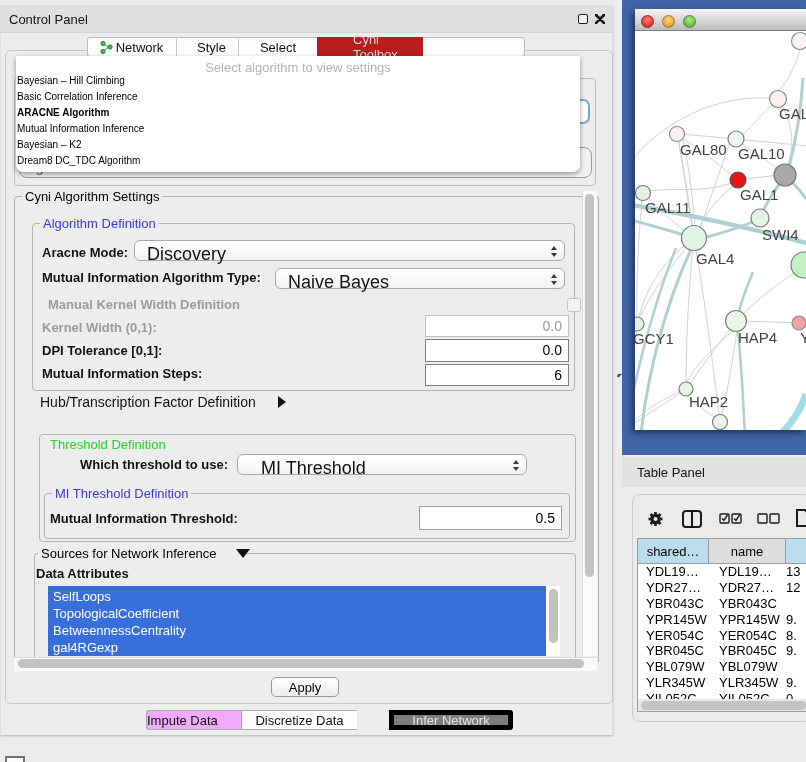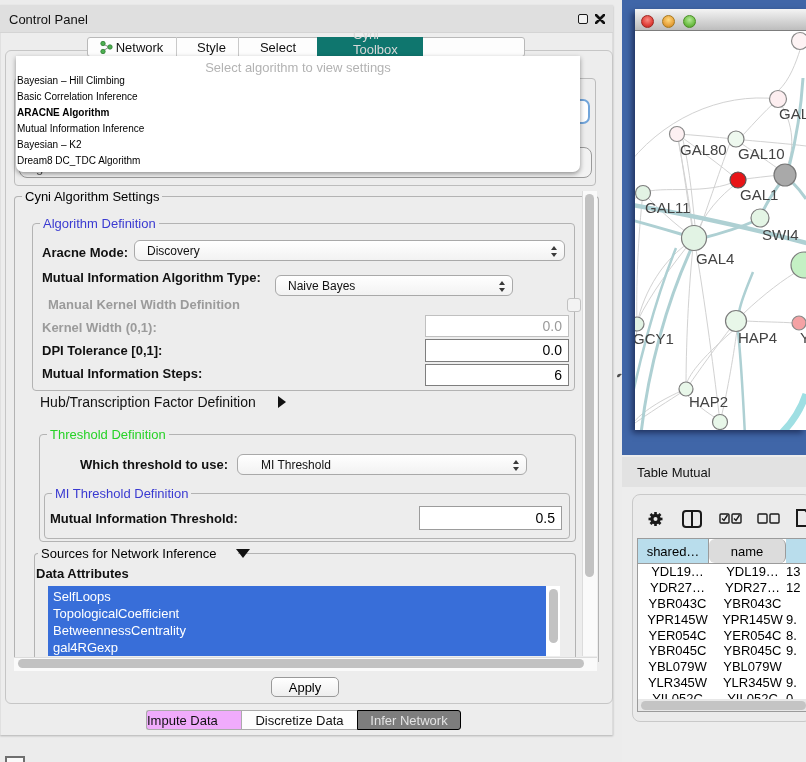--- a/index.html
+++ b/index.html
@@ -3,21 +3,21 @@
 <meta charset="utf-8">
 <style>
   html,body{margin:0;padding:0;}
   body{width:806px;height:762px;background:#ececec;font-family:"Liberation Sans",sans-serif;position:relative;overflow:hidden;}
   .abs{position:absolute;}
   .lbl{font-size:13px;color:#111;}
   .bold{font-weight:bold;}
   .titlebox{position:absolute;border:1px solid #b3b3b3;border-radius:4px;}
   .titlebox>span.tt{position:absolute;top:-8px;left:7px;background:#ededed;padding:0 3px;font-size:13px;white-space:nowrap;}
   .field{position:absolute;background:#fff;font-size:14px;text-align:right;padding-right:6px;box-sizing:border-box;line-height:20px;}
-  .combo{position:absolute;background:linear-gradient(#ffffff,#f2f2f2);border:1px solid #a9a9a9;border-radius:6px;box-sizing:border-box;font-size:12px;color:#111;}
+  .combo{position:absolute;background:linear-gradient(#ffffff,#f2f2f2);border:1px solid #a9a9a9;border-radius:6px;box-sizing:border-box;font-size:18px;color:#111;}
   .combo .ar{position:absolute;right:7px;width:0;height:0;}
   .arup{top:5px;border-left:3.5px solid transparent;border-right:3.5px solid transparent;border-bottom:4.5px solid #3a3a3a;}
   .ardn{top:11.5px;border-left:3.5px solid transparent;border-right:3.5px solid transparent;border-top:4.5px solid #3a3a3a;}
   .tr{display:flex;height:15.8px;align-items:center;}
   .c1{width:71px;padding-left:8px;box-sizing:border-box;}
   .c2{width:77px;padding-left:10px;box-sizing:border-box;}
 </style>
 </head>
 <body>
 
@@ -43,21 +43,21 @@
         <circle cx="10" cy="6" r="2.2" fill="#4caf50" stroke="#2e7d32" stroke-width="0.8"></circle>
       </svg>
     <span class="lbl">Network</span>
     </div>
   <div style="width:54px;height:20px;display:flex;align-items:center;justify-content:center;border-right:1px solid #c9c9c9;box-sizing:border-box;">
       <span class="lbl">Style</span>
     </div>
   <div style="width:62px;height:20px;display:flex;align-items:center;justify-content:center;box-sizing:border-box;">
       <span class="lbl">Select</span>
     </div>
-  <div style="width:106px;height:20px;display:flex;align-items:flex-end;justify-content:center;background:#0f766e;box-sizing:border-box;padding-left:36px;">
+  <div style="width:106px;height:20px;display:flex;align-items:center;justify-content:center;background:#b91c1c;box-sizing:border-box;padding-left:36px;">
       <span class="lbl" style="color:#d9d9d9;">Cyni Toolbox</span>
     </div>
 </div>
 
 <div class="abs" style="left:14px;top:78px;width:580px;height:106px;border:1px solid #bcbcbc;border-radius:4px;"></div>
 <div class="abs" style="left:568px;top:99px;width:22px;height:25px;border:2px solid #72a5da;border-radius:7px;background:#fff;box-sizing:border-box;"></div>
 <div class="abs" style="left:19px;top:147px;width:573px;height:31px;border:1px solid #9a9a9a;border-radius:8px;background:#f2f2f2;box-sizing:border-box;"></div>
 <div class="abs" style="left:36px;top:160px;font-size:13px;color:#555;">g</div>
 
 <div class="abs" style="left:16px;top:56px;width:564px;height:116px;background:#ffffff;border-radius:0 0 7px 7px;box-shadow:0 2px 5px rgba(0,0,0,0.4);"></div>
@@ -78,39 +78,39 @@
 <div class="titlebox" style="left:32px;top:223px;width:541px;height:166px;">
   <span class="tt" style="color:#3a3ad1;">Algorithm Definition</span>
 </div>
 <div class="abs lbl bold" style="left:42px;top:245px;">Aracne Mode:</div>
 <div class="combo" style="left:134px;top:240px;width:431px;height:21px;">
     <span style="position:absolute;left:12px;top:3px;">Discovery</span>
     <span class="ar arup"></span>
     <span class="ar ardn"></span>
   </div>
 <div class="abs lbl bold" style="left:42px;top:270px;">Mutual Information Algorithm Type:</div>
-<div class="combo" style="left:275px;top:275px;width:238px;height:21px;">
+<div class="combo" style="left:275px;top:268px;width:290px;height:21px;">
     <span style="position:absolute;left:12px;top:3px;">Naive Bayes</span>
     <span class="ar arup"></span>
     <span class="ar ardn"></span>
   </div>
 <div class="abs lbl bold" style="left:48px;top:297px;color:#9b9b9b;">Manual Kernel Width Definition</div>
 <div class="abs" style="left:567px;top:298px;width:12px;height:12px;border:1px solid #c2c2c2;border-radius:3px;background:#f3f3f3;"></div>
 <div class="abs lbl bold" style="left:42px;top:320px;color:#9b9b9b;">Kernel Width (0,1):</div>
 <div class="field" style="left:425px;top:315px;width:144px;height:22px;border:1px solid #c0c0c0;color:#9b9b9b;">0.0</div>
 <div class="abs lbl bold" style="left:42px;top:343px;">DPI Tolerance [0,1]:</div>
 <div class="field" style="left:425px;top:339px;width:144px;height:23px;border:1px solid #7e7e7e;color:#000;">0.0</div>
 <div class="abs lbl bold" style="left:42px;top:366px;">Mutual Information Steps:</div>
 <div class="field" style="left:425px;top:364px;width:144px;height:22px;border:1px solid #7e7e7e;color:#000;">6</div>
 
 <div class="abs lbl" style="left:40px;top:394px;font-size:14px;">Hub/Transcription Factor Definition</div>
 <div class="abs" style="left:278px;top:396px;width:0;height:0;border-top:6px solid transparent;border-bottom:6px solid transparent;border-left:8px solid #111;"></div>
 
 <div class="titlebox" style="left:39px;top:434px;width:535px;height:106px;">
-  <span class="tt" style="color:#27d227;">Threshold Definition</span>
+  <span class="tt" style="color:#27d227;margin-top:10px;">Threshold Definition</span>
 </div>
 <div class="abs lbl bold" style="left:80px;top:457px;">Which threshold to use:</div>
 <div class="combo" style="left:237px;top:454px;width:290px;height:21px;">
     <span style="position:absolute;left:12px;top:3px;margin-left:11px;">MI Threshold</span>
     <span class="ar arup"></span>
     <span class="ar ardn"></span>
   </div>
 <div class="titlebox" style="left:44px;top:493px;width:524px;height:44px;">
   <span class="tt" style="color:#3a3ad1;">MI Threshold Definition</span>
 </div>
@@ -133,21 +133,21 @@
 
 <div class="abs" style="left:271px;top:677px;width:68px;height:20px;background:linear-gradient(#ffffff,#eeeeee);border:1px solid #999;border-radius:5px;text-align:center;font-size:13px;line-height:19px;box-sizing:border-box;">Apply</div>
 
 <div class="abs" style="left:146px;top:710px;height:20px;display:flex;">
   <div style="width:95px;background:#f0abfc;border:1px solid #ababab;border-right:none;border-radius:3px 0 0 3px;display:flex;align-items:center;justify-content:flex-start;box-sizing:border-box;">
       <span class="lbl">Impute Data</span>
     </div>
   <div style="width:116px;background:#fdfdfd;border:1px solid #ababab;border-right:none;display:flex;align-items:center;justify-content:center;box-sizing:border-box;">
       <span class="lbl">Discretize Data</span>
     </div>
-  <div style="width:104px;background:#7d7d7d;border:1px solid #000000;border-radius:0 3px 3px 0;display:flex;align-items:center;justify-content:center;box-sizing:border-box;">
+  <div style="width:124px;background:#7d7d7d;border:5px solid #000000;border-radius:0 3px 3px 0;display:flex;align-items:center;justify-content:center;box-sizing:border-box;margin-left:32px;">
       <span class="lbl" style="color:#e3e3e3;">Infer Network</span>
     </div>
 </div>
 
 <div class="abs" style="left:5px;top:756px;width:20px;height:12px;border:2px solid #6f6f6f;background:#fafafa;box-sizing:border-box;"></div>
 
 <svg class="abs" style="left:616px;top:372px;" width="7" height="8" viewBox="0 0 7 8">
     <path d="M1,5 Q1,1 6,2 L4,4 Q3,6 1,5 Z" fill="#4d4d4d"></path>
   </svg>
 
@@ -232,21 +232,21 @@
     <text x="762" y="240">SWI4</text>
     <text x="696" y="264">GAL4</text>
     <text x="633" y="344">GCY1</text>
     <text x="738" y="343">HAP4</text>
     <text x="800" y="343">Y</text>
     <text x="689" y="407">HAP2</text>
   </g>
 </svg>
 
 <div class="abs" style="left:622px;top:457px;width:184px;height:30px;background:#e2e2e2;"></div>
-<div class="abs lbl" style="left:637px;top:465px;">Table Mutual</div>
+<div class="abs lbl" style="left:637px;top:465px;">Table Panel</div>
 <div class="abs" style="left:622px;top:487px;width:184px;height:275px;background:#ededed;"></div>
 
 <div class="abs" style="left:632px;top:494px;width:180px;height:228px;background:#ebebeb;border:1px solid #c9c9c9;border-radius:8px;box-sizing:border-box;"></div>
 
 <svg class="abs" style="left:632px;top:494px;" width="174" height="46" viewBox="0 0 174 46">
   <g transform="translate(23.5,25)">
     <g fill="#1a1a1a">
         <circle r="5.2"></circle>
     <g stroke="#1a1a1a" stroke-width="2.6">
           <line x1="0" y1="-7" x2="0" y2="7"></line>
@@ -263,24 +263,24 @@
     <rect x="88" y="20" width="9" height="9" rx="1"></rect>
     <rect x="100" y="20" width="9" height="9" rx="1"></rect>
     <path d="M 90,24.5 L 92,26.5 L 95.5,21"></path>
     <path d="M 102,24.5 L 104,26.5 L 107.5,21"></path>
     <rect x="126" y="20" width="9" height="9" rx="1"></rect>
     <rect x="138" y="20" width="9" height="9" rx="1"></rect>
   </g>
   <path d="M 165,16 h 8 l 4,4 v 12 h -12 z" fill="none" stroke="#1a1a1a" stroke-width="2"></path>
 </svg>
 
-<div class="abs" style="left:637px;top:538px;width:169px;height:174px;background:#ffffff;border:1px solid #9b9b9b;border-right:none;box-sizing:border-box;overflow:hidden;text-align:center;">
+<div class="abs" style="left:637px;top:538px;width:169px;height:174px;background:#ffffff;border:1px solid #9b9b9b;border-right:none;box-sizing:border-box;overflow:hidden;">
   <div style="display:flex;height:24px;border-bottom:1px solid #9b9b9b;font-size:13px;">
     <div style="width:71px;background:#b9ddec;border-right:1px solid #9b9b9b;display:flex;align-items:center;justify-content:center;box-sizing:border-box;">shared…</div>
-    <div style="width:77px;background:#dcdcdc;border-right:1px solid #9b9b9b;display:flex;align-items:center;justify-content:center;box-sizing:border-box;border-radius:6px;">name</div>
+    <div style="width:77px;background:#dcdcdc;border-right:1px solid #9b9b9b;display:flex;align-items:center;justify-content:center;box-sizing:border-box;">name</div>
     <div style="flex:1;background:#b9ddec;"></div>
   </div>
   <div style="font-size:13px;">
       <div class="tr">
         <div class="c1">YDL19…</div>
         <div class="c2">YDL19…</div>
         <div>13</div>
       </div>
       <div class="tr">
         <div class="c1">YDR27…</div>

